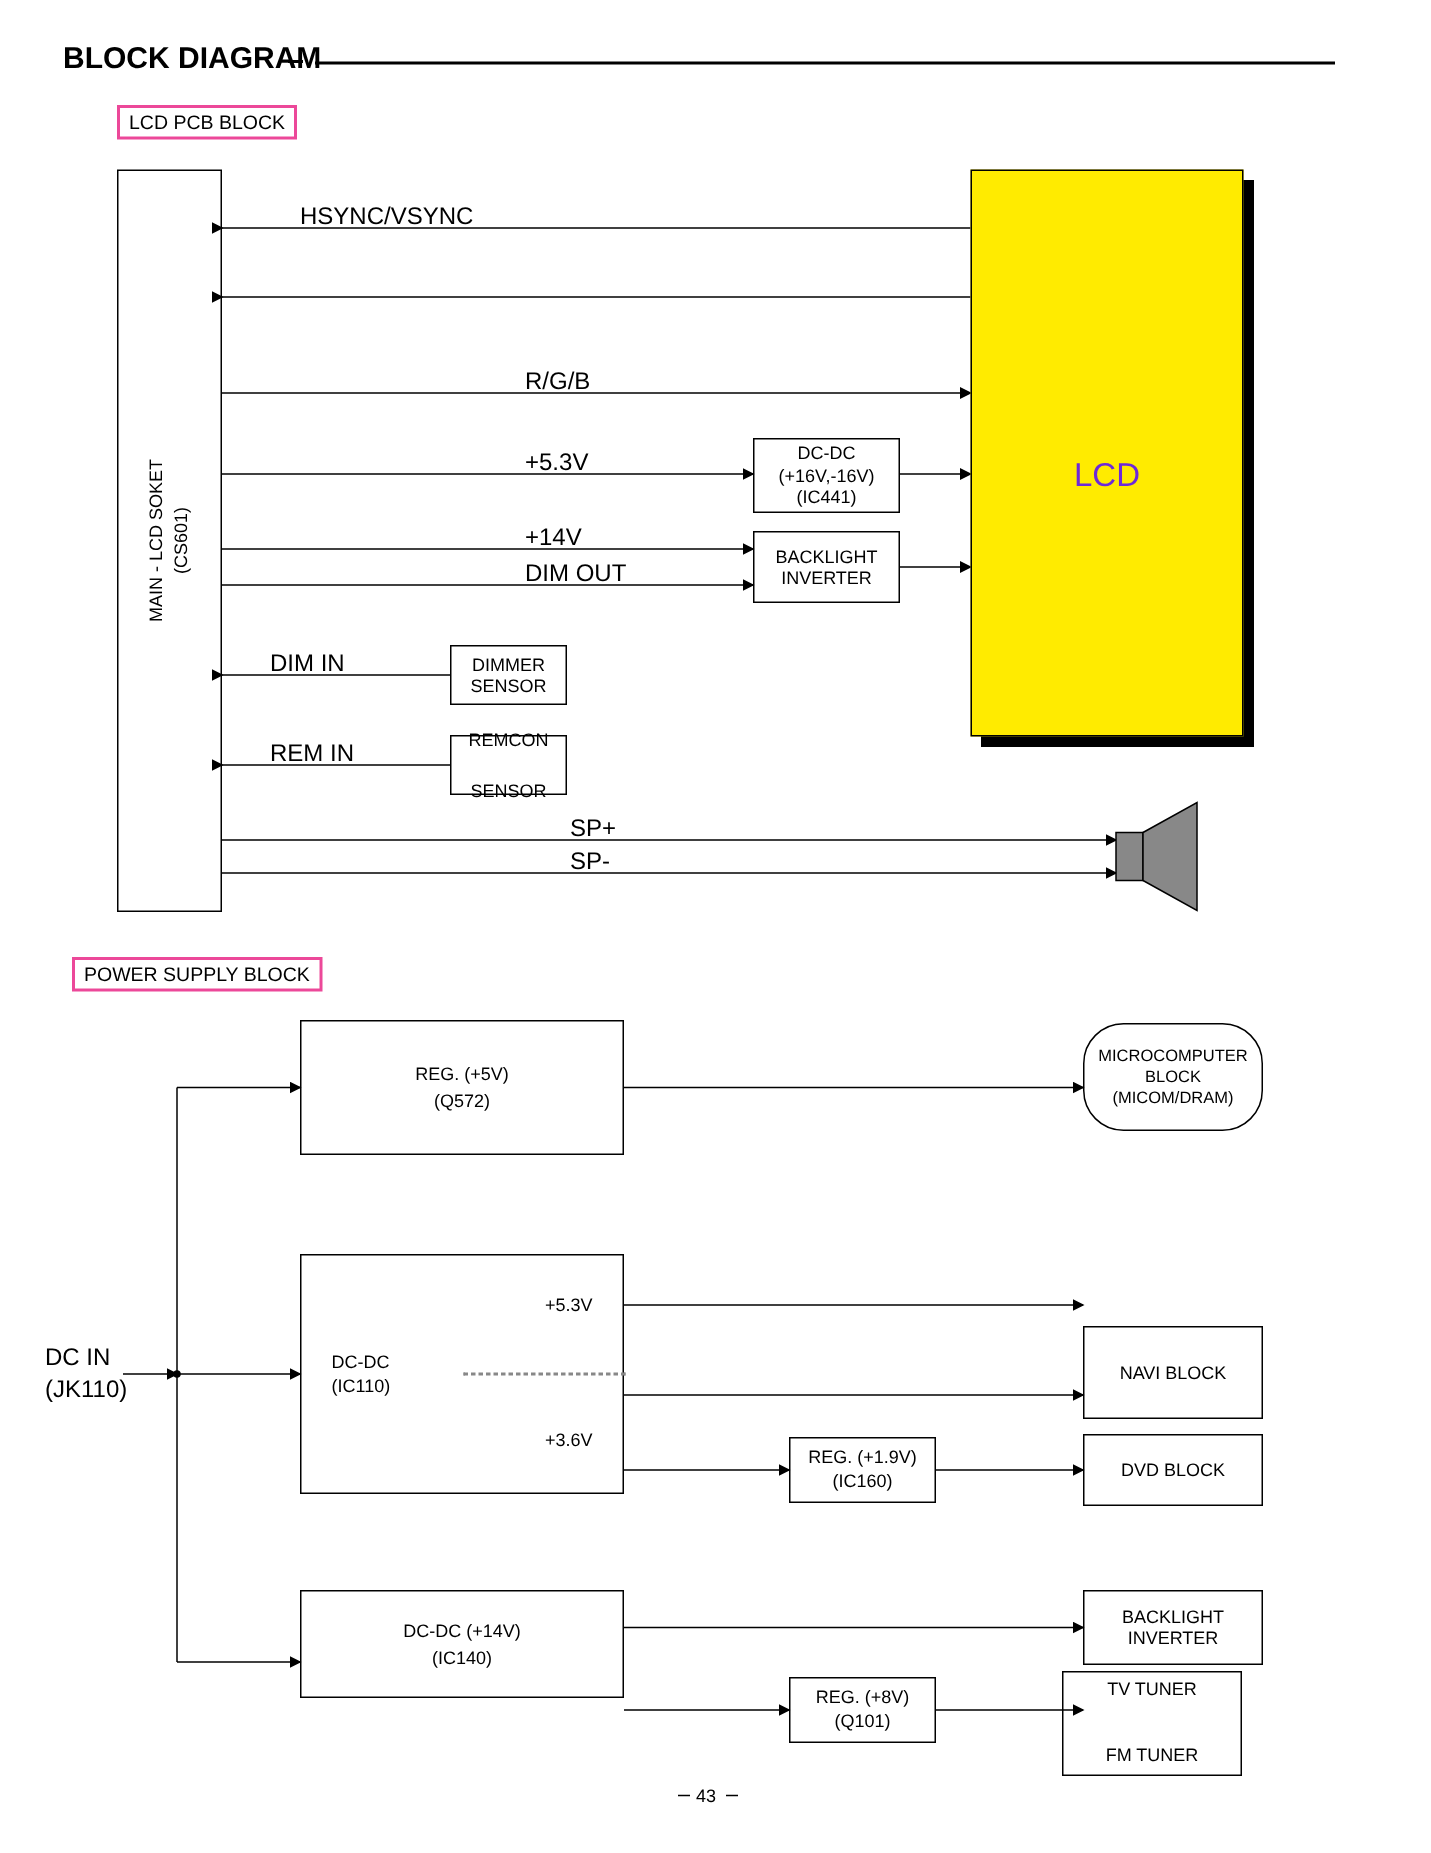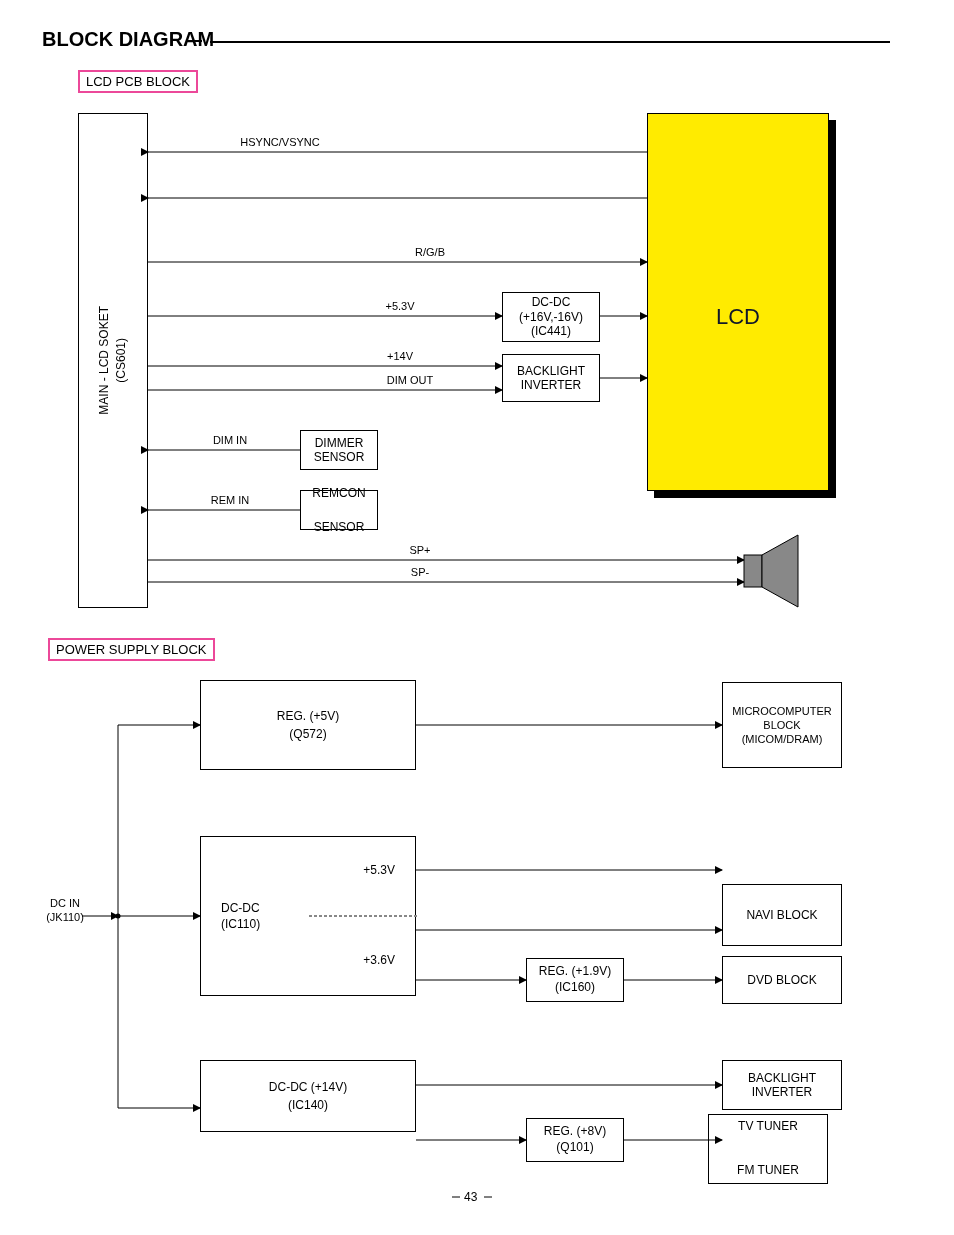--- a/index.html
+++ b/index.html
@@ -2,24 +2,24 @@
 <html><head>
 <meta charset="utf-8">
 <style>
   html, body { margin: 0; padding: 0; background: #fff; font-family: Arial, Helvetica, sans-serif; }
   .page { width: 954px; height: 1235px; position: relative; }
   .abs { position: absolute; box-sizing: border-box; }
   .hdr { font-weight: bold; font-size: 20px; }
   .rule { border-top: 2px solid #000; }
   .box { border: 1px solid #000; text-align: center; font-size: 12px; display: flex; flex-direction: column; justify-content: center; }
   .lblbox { border: 2px solid #ec4899; font-size: 13px; padding: 2px 6px; }
-  .sig { font-size: 11px; text-align: center; }
+  .sig { font-size: 16px; }
   .vtxt { writing-mode: vertical-rl; transform: rotate(180deg); font-size: 12px; text-align: center; }
   .lcd-shadow { background: #000; }
-  .lcd { background: #ffeb00; border: 1px solid #000; display: flex; align-items: flex-start; justify-content: center; font-size: 22px; color: #0f172a; font-weight: normal; }
+  .lcd { background: #ffeb00; border: 1px solid #000; display: flex; align-items: flex-start; justify-content: center; font-size: 22px; color: #6d28d9; font-weight: normal; }
   .footer { font-size: 12px; }
   svg { position: absolute; top: 0; left: 0; }
 </style>
 </head>
 <body>
 
 <div class="page">
 
 <svg width="954" height="1235" viewBox="0 0 954 1235">
   <defs>
@@ -144,21 +144,21 @@
 <div class="abs sig" style="left:30px; top:896px; width:70px; line-height:1.3;">
   <span>DC IN</span><br>
   <span>(JK110)</span>
 </div>
 
 <div class="abs box" style="left:200px; top:680px; width:216px; height:90px; line-height:1.5;">
   <span>REG. (+5V)</span>
   <span>(Q572)</span>
 </div>
 
-<div class="abs box" style="left:722px; top:682px; width:120px; height:86px; line-height:1.3; font-size:11px;">
+<div class="abs box" style="left:722px; top:682px; width:120px; height:72px; line-height:1.3; font-size:11px;border-radius:27px;">
   <span>MICROCOMPUTER</span>
   <span>BLOCK</span>
   <span>(MICOM/DRAM)</span>
 </div>
 
 <div class="abs box" style="left:200px; top:836px; width:216px; height:160px;">
   <div style="border:1px dashed #888; position:absolute; left:108px; top:78px; width:106px; height:0;"></div>
   <span style="position:absolute; right:20px; top:26px;">+5.3V</span>
   <span style="position:absolute; left:20px; top:64px;">DC-DC</span>
   <span style="position:absolute; left:20px; top:80px;">(IC110)</span>

